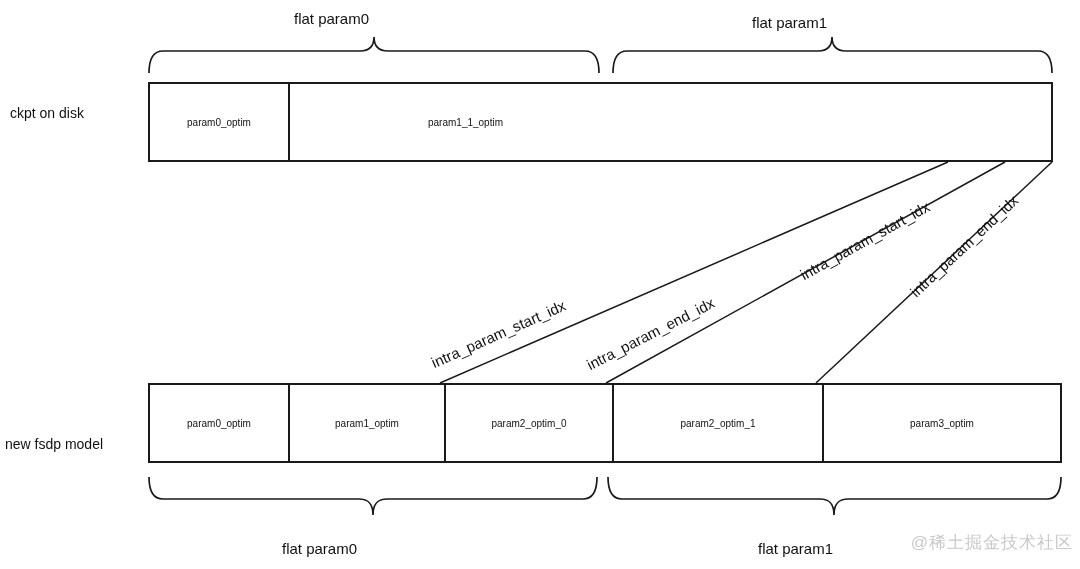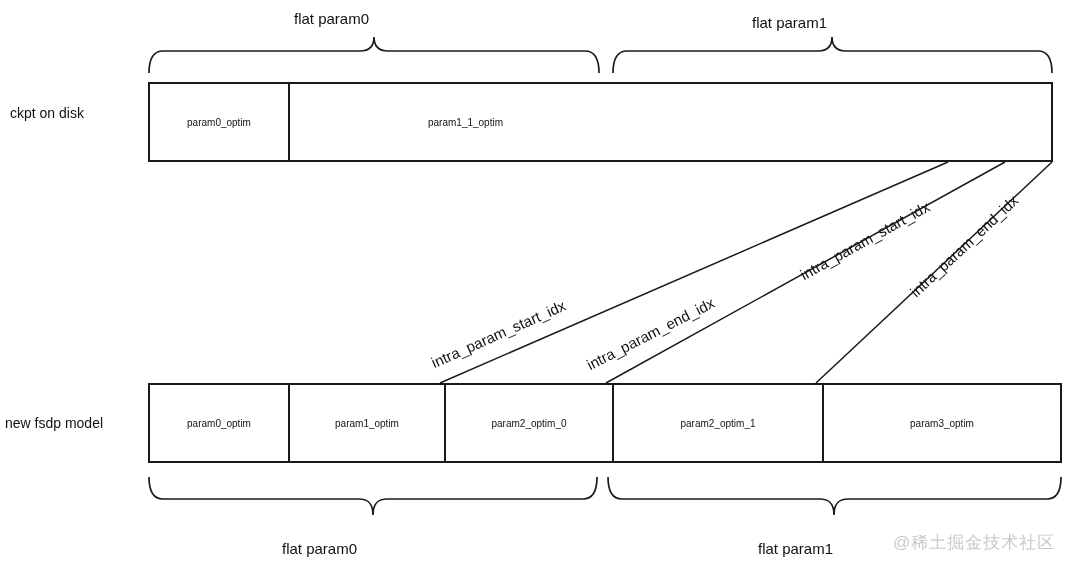--- a/index.html
+++ b/index.html
@@ -41,21 +41,21 @@
     position:absolute;height:18px;line-height:18px;font-size:15px;white-space:nowrap;
     transform-origin:0 100%;
   }
   .rot24{transform:rotate(-24deg);}
   .rot27{transform:rotate(-27deg);}
   .rot29{transform:rotate(-29deg);}
   .rot43{transform:rotate(-43deg);}
   .watermark{
     position:absolute;left:893px;top:531px;width:180px;
     font-size:17px;letter-spacing:1px;color:var(--watermark);
-    text-align:left;white-space:nowrap;
+    text-align:right;white-space:nowrap;
   }
 </style>
 </head>
 <body>
 
 <div class="stage">
 
   <svg class="svg-layer" viewBox="0 0 1080 569">
 
     <path class="stroke" stroke-width="1.7" d="M 149 73 C 149 61, 152 51, 163 51 L 360 51 C 370 51, 374 46, 374 37 C 374 46, 378 51, 388 51 L 585 51 C 596 51, 599 61, 599 73"></path>
@@ -65,21 +65,21 @@
     <path class="stroke" stroke-width="1.7" d="M 149 477 C 149 489, 152 499, 163 499 L 359 499 C 369 499, 373 504, 373 515 C 373 504, 377 499, 387 499 L 583 499 C 594 499, 597 489, 597 477"></path>
 
     <path class="stroke" stroke-width="1.7" d="M 608 477 C 608 489, 611 499, 622 499 L 820 499 C 830 499, 834 504, 834 515 C 834 504, 838 499, 848 499 L 1047 499 C 1058 499, 1061 489, 1061 477"></path>
 
     <line class="stroke" stroke-width="1.5" x1="948" y1="162" x2="440" y2="383"></line>
     <line class="stroke" stroke-width="1.5" x1="1005" y1="162" x2="606" y2="383"></line>
     <line class="stroke" stroke-width="1.5" x1="1052" y1="162" x2="816" y2="383"></line>
   </svg>
 
   <div class="side-label" style="left:10px;top:105px;width:104px;">ckpt on disk</div>
-  <div class="side-label" style="left:5px;top:415px;width:115px;">new fsdp model</div>
+  <div class="side-label" style="left:5px;top:436px;width:115px;">new fsdp model</div>
 
   <div class="flat-label" style="left:294px;top:10px;">flat param0</div>
   <div class="flat-label" style="left:752px;top:14px;">flat param1</div>
 
   <div class="bar bar-top">
     <div class="seg" style="width:140px;">param0_optim</div>
     <div class="seg" style="width:351px;">param1_1_optim</div>
   </div>
 
   <div class="conn-label rot24" style="left:436px;top:354px;">intra_param_start_idx</div>

